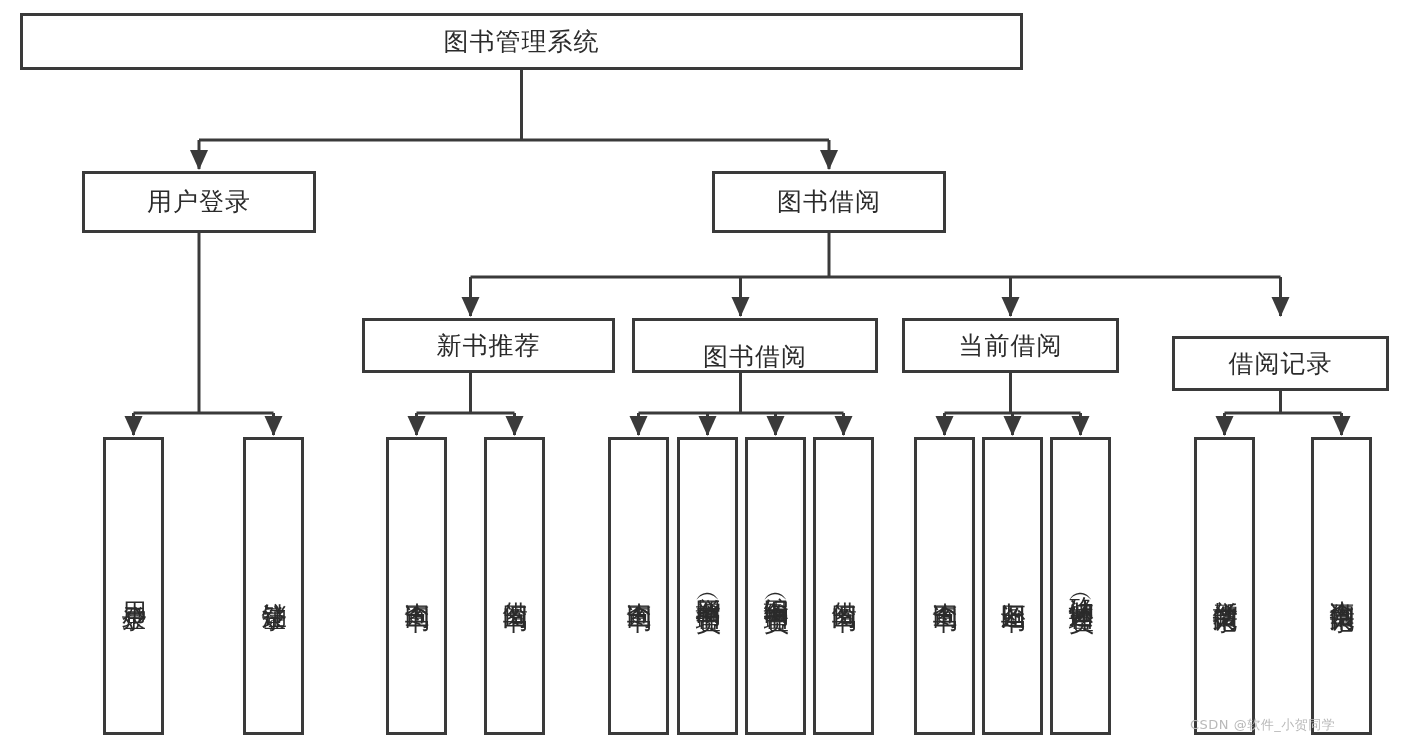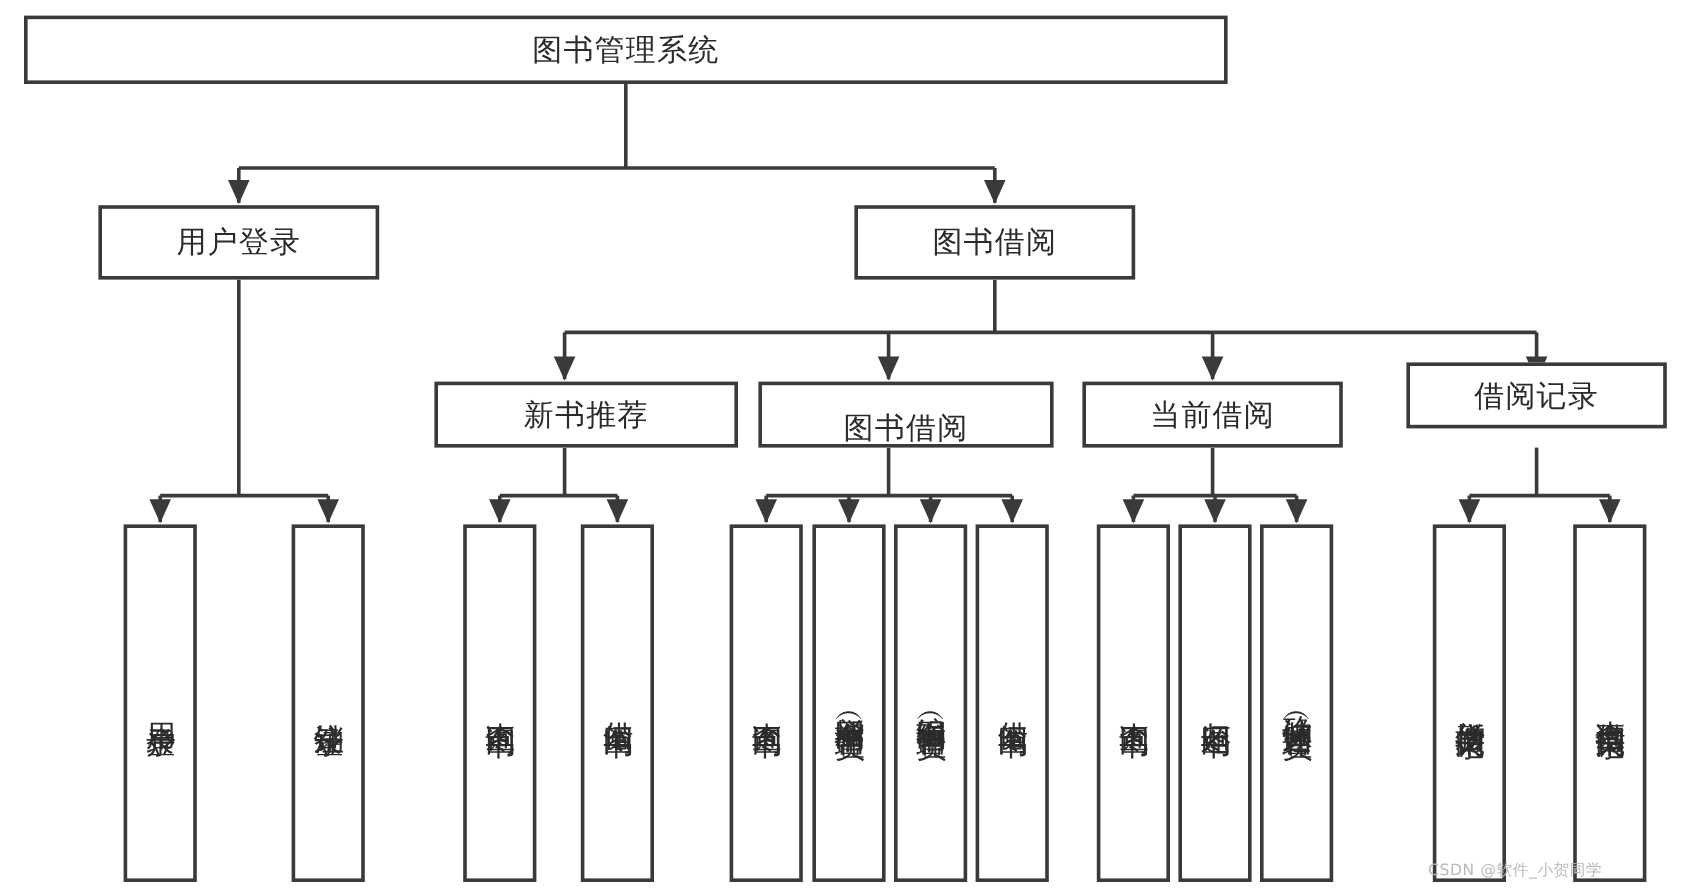--- a/index.html
+++ b/index.html
@@ -130,21 +130,21 @@
       </div>
       <div class="node h" style="left: 362px; top: 318px; width: 253px; height: 55px;">
         <span>新书推荐</span>
       </div>
       <div class="node h" style="left: 632px; top: 318px; width: 246px; height: 55px; align-items: flex-end;">
         <span>图书借阅</span>
       </div>
       <div class="node h" style="left: 902px; top: 318px; width: 217px; height: 55px;">
         <span>当前借阅</span>
       </div>
-      <div class="node h" style="left: 1172px; top: 302px; width: 217px; height: 55px;">
+      <div class="node h" style="left: 1172px; top: 336px; width: 217px; height: 55px;">
         <span>借阅记录</span>
       </div>
       <div class="node v" style="left: 103px; top: 437px; width: 61px; height: 298px;">
         <span>用户登录</span>
       </div>
       <div class="node v" style="left: 243px; top: 437px; width: 61px; height: 298px;">
         <span>注销登录</span>
       </div>
       <div class="node v" style="left: 386px; top: 437px; width: 61px; height: 298px;">
         <span>查询图书</span>

